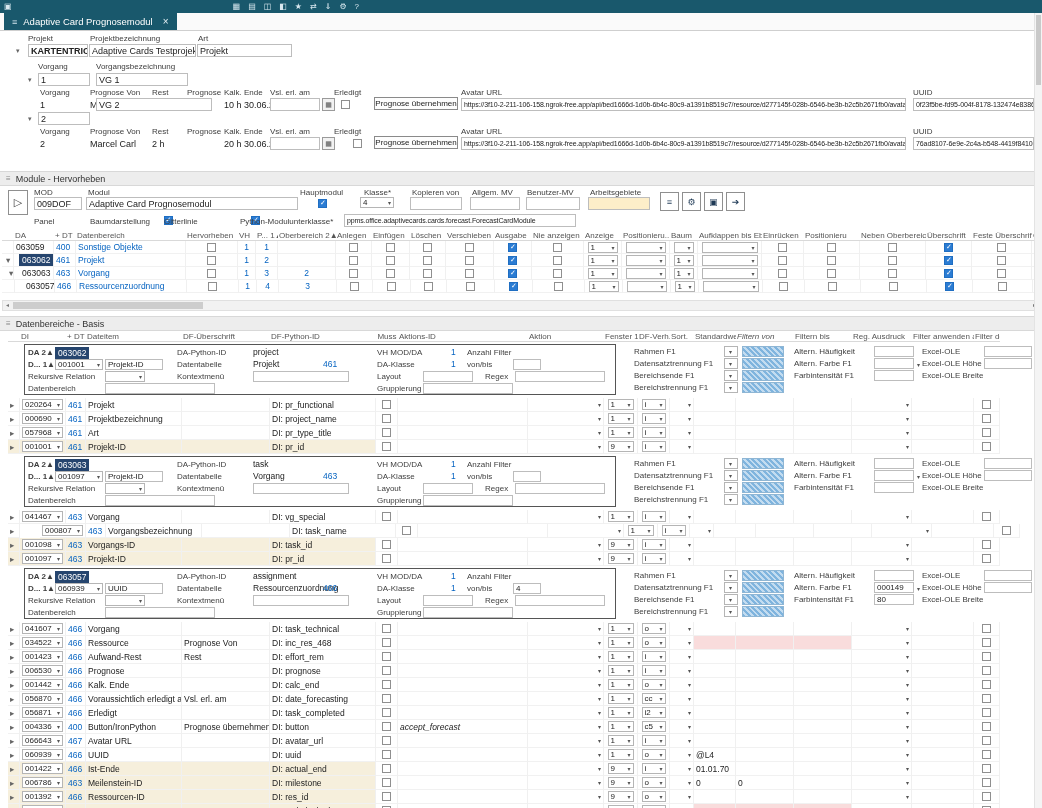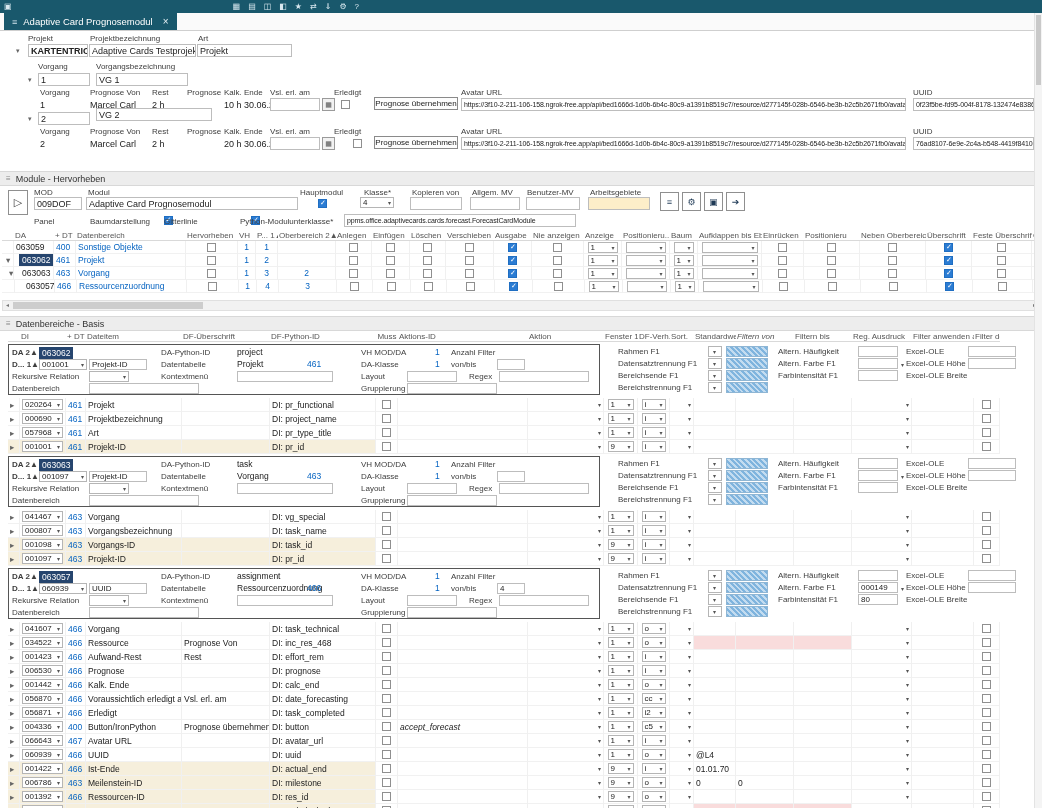--- a/index.html
+++ b/index.html
@@ -68,21 +68,21 @@
   .pink{background:#f9dcdc}
 
   
   .hscroll{height:9px;background:#f2f2f2;border:1px solid #e0e0e0;margin:7px 2px 5px 2px;position:relative}
   .harrow{position:absolute;top:0;width:9px;height:9px;font-size:6px;color:#777;text-align:center;line-height:9px}
   .hthumb{position:absolute;left:10px;top:1px;width:190px;height:7px;background:#cdcdcd}
   .vscroll{position:absolute;right:0;top:13px;bottom:0;width:7px;background:#f4f4f4;border-left:1px solid #e3e3e3}
   .vthumb{position:absolute;left:1px;top:2px;width:5px;height:70px;background:#c9c9c9}
 
   
-  .bpanel{position:relative;height:52px;margin:2px 0}
+  .bpanel{position:relative;height:52px;margin:2px 16px}
   .pbox{position:absolute;left:0;top:0;width:592px;height:51px;border:1px solid #555;background:#fff;box-sizing:border-box}
   .pright{position:absolute;left:600px;top:0;width:434px;height:51px}
   .sfld{position:absolute;border:1px solid #bdbdbd;background:#fff;height:11px;font-size:8px;line-height:10px;
         padding:0 2px;box-sizing:border-box;overflow:hidden;white-space:nowrap}
   .val{position:absolute;font-size:8.5px;white-space:nowrap}
   .hblue{position:absolute;height:11px;box-sizing:border-box;border:1px solid #8fb6d4;
          background:repeating-linear-gradient(45deg,#7fb4de 0,#7fb4de 2px,#c3dcf0 2px,#c3dcf0 4px)}
 </style>
 </head>
 <body>
@@ -146,21 +146,21 @@
     <div class="f" style="left:270px;top:67px;width:50px"></div>
     <span class="calbtn" style="left:322px;top:67px">▦</span>
     <span class="cb abs" style="left:341px;top:69px"></span>
     <div class="btn" style="left:374px;top:66px;width:84px">Prognose übernehmen</div>
     <div class="f mono7" style="left:461px;top:67px;width:445px">https://3f10-2-211-106-158.ngrok-free.app/api/bed1666d-1d0b-6b4c-80c9-a1391b8519c7/resource/d277145f-028b-6546-be3b-b2c5b2671fb0/avatar</div>
     <div class="f mono7" style="left:913px;top:67px;width:121px">0f23f5be-fd95-004f-8178-132474e8386e</div>
 
     
     <span class="tree abs" style="left:28px;top:84px">▾</span>
     <div class="f" style="left:38px;top:81px;width:52px">2</div>
-    <div class="f" style="left:96px;top:77px;width:116px">VG 2</div>
+    <div class="f" style="left:96px;top:67px;width:116px">VG 2</div>
 
     <span class="lbl" style="left:40px;top:96px">Vorgang</span>
     <span class="lbl" style="left:90px;top:96px">Prognose Von</span>
     <span class="lbl" style="left:152px;top:96px">Rest</span>
     <span class="lbl" style="left:187px;top:96px">Prognose</span>
     <span class="lbl" style="left:224px;top:96px">Kalk. Ende</span>
     <span class="lbl" style="left:270px;top:96px">Vsl. erl. am</span>
     <span class="lbl" style="left:334px;top:96px">Erledigt</span>
     <span class="lbl" style="left:461px;top:96px">Avatar URL</span>
     <span class="lbl" style="left:913px;top:96px">UUID</span>
@@ -966,21 +966,21 @@
               <div class="rcell ddr" style="width: 60px;">
                 <span class="car">▾</span>
               </div>
               <div class="rcell" style="width: 62px;"></div>
               <div class="rcell ccell" style="width: 26px;">
                 <span class="cb"></span>
               </div>
             </div>
             <div class="trow brow">
               <div class="rcell tree" style="width: 12px;">▸</div>
-              <div class="rcell" style="width: 46px;">
+              <div class="rcell" style="width: 46px; margin-left: 20px;">
                 <div class="dd" style="width: 42px;">
                   <span>000807</span>
                   <span class="car">▾</span>
                 </div>
               </div>
               <div class="rcell blue" style="width: 20px;">463</div>
               <div class="rcell" style="width: 96px;">Vorgangsbezeichnung</div>
               <div class="rcell" style="width: 88px;"></div>
               <div class="rcell" style="width: 106px;">DI: task_name</div>
               <div class="rcell ccell" style="width: 22px;">

